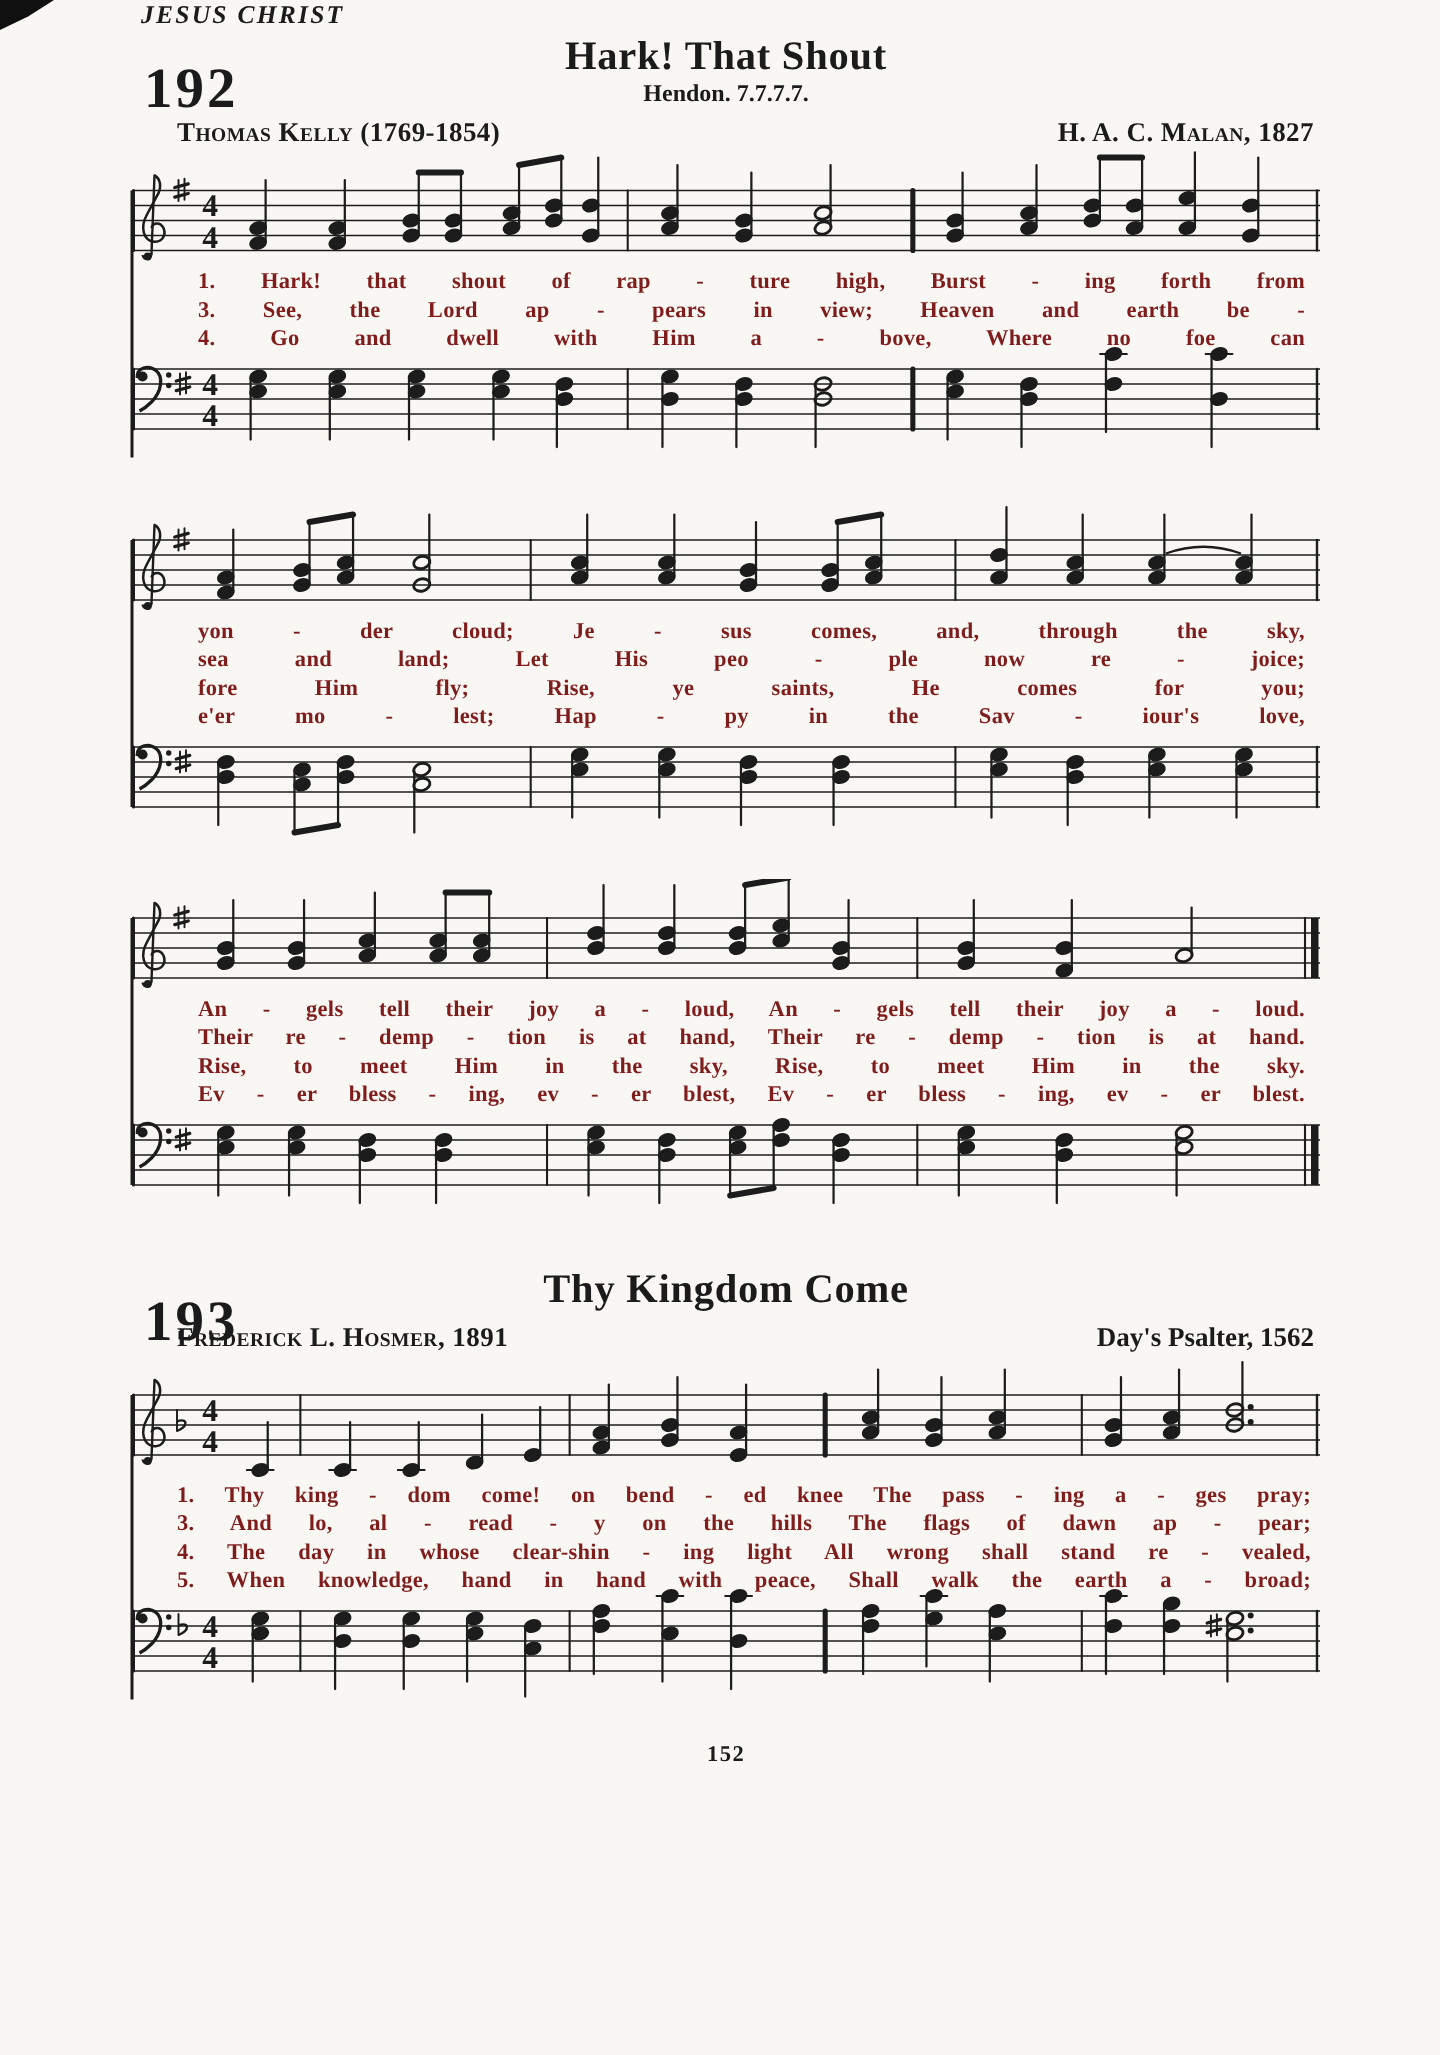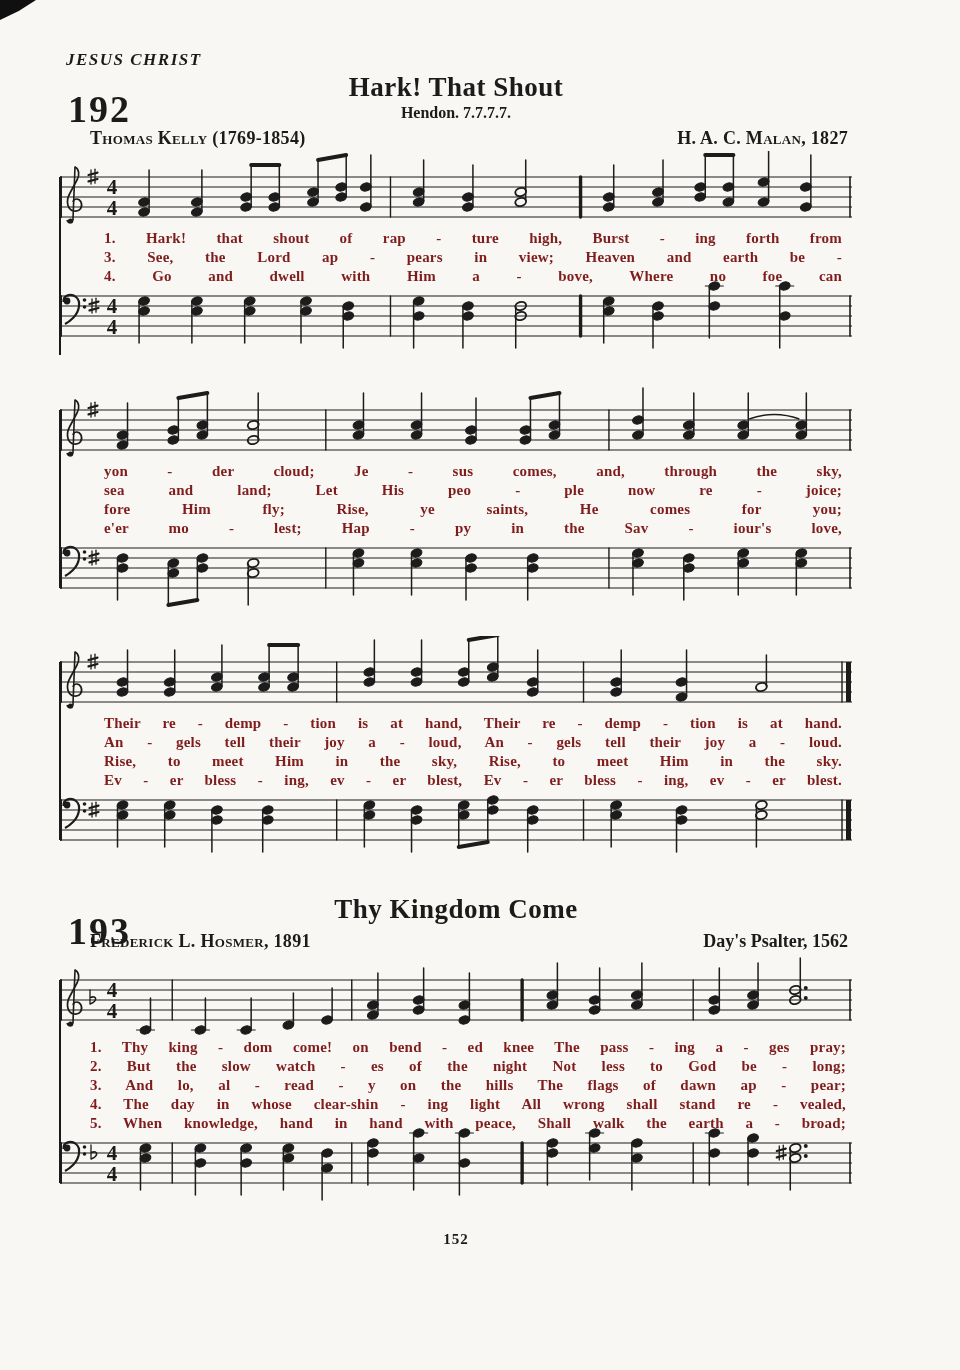--- a/index.html
+++ b/index.html
@@ -1,20 +1,20 @@
 <!DOCTYPE html>
 <html><head>
 <meta charset="utf-8">
 <style>
   html,body{margin:0;padding:0;background:#f8f7f3;}
   .page{position:relative;width:960px;height:1370px;background:#f8f7f3;overflow:hidden;
         font-family:"Liberation Serif",serif;color:#1b1b1b;}
   .artifact{position:absolute;top:0;left:0;width:36px;height:20px;background:#101010;
             clip-path:polygon(0 0,100% 0,52% 55%,0 100%);}
-  .content{margin-left:60px;width:792px;padding-top:50px;position:relative;}
+  .content{margin-left:88px;width:792px;position:relative;}
   .category{font-style:italic;font-weight:bold;font-size:17px;letter-spacing:1.5px;margin:0 0 2px 6px;}
   .hymn-head{position:relative;text-align:center;margin-bottom:2px;}
   .hymn-number{position:absolute;left:8px;top:18px;font-size:38px;font-weight:bold;letter-spacing:2px;line-height:38px;}
   .hymn-title{font-size:27px;font-weight:bold;letter-spacing:0.5px;}
   .hymn-tune{font-size:16px;font-weight:bold;margin-top:1px;}
   .attrib{display:flex;justify-content:space-between;font-size:18px;font-weight:bold;margin:6px 4px 2px 30px;}
   .sc{font-variant:small-caps;letter-spacing:0.3px;}
   .system{position:relative;margin-bottom:10px;}
   .sysline{position:absolute;top:26px;left:-1px;width:2px;background:#1b1b1b;}
   .h1 .sysline{height:178px;}
@@ -370,22 +370,22 @@
           <line x1="561.2" y1="55" x2="561.2" y2="14" stroke="#1c1c1c" stroke-width="1.5" stroke-linecap="round"></line>
           <ellipse cx="621.5400000000001" cy="46" rx="5.5" ry="4" transform="rotate(-16 621.5400000000001 46)" fill="#1c1c1c" stroke="#1c1c1c" stroke-width="1"></ellipse>
           <ellipse cx="621.5400000000001" cy="61" rx="5.5" ry="4" transform="rotate(-16 621.5400000000001 61)" fill="#1c1c1c" stroke="#1c1c1c" stroke-width="1"></ellipse>
           <line x1="626.5400000000001" y1="60" x2="626.5400000000001" y2="14" stroke="#1c1c1c" stroke-width="1.5" stroke-linecap="round"></line>
           <ellipse cx="701.4" cy="51" rx="5.5" ry="4" transform="rotate(-16 701.4 51)" fill="none" stroke="#1c1c1c" stroke-width="1.9"></ellipse>
           <line x1="706.4" y1="50" x2="706.4" y2="19" stroke="#1c1c1c" stroke-width="1.5" stroke-linecap="round"></line>
           <line x1="782" y1="26" x2="782" y2="66" stroke="#1c1c1c" stroke-width="1.4" stroke-linecap="round"></line>
           <rect x="786" y="26" width="5" height="40" fill="#1c1c1c"></rect>
         </svg>
       <div class="lyrics">
+          <div class="verse">An - gels tell their joy a - loud, An - gels tell their joy a - loud.</div>
           <div class="verse">Their re - demp - tion is at hand, Their re - demp - tion is at hand.</div>
-          <div class="verse">An - gels tell their joy a - loud, An - gels tell their joy a - loud.</div>
           <div class="verse">Rise, to meet Him in the sky, Rise, to meet Him in the sky.</div>
           <div class="verse">Ev - er bless - ing, ev - er blest, Ev - er bless - ing, ev - er blest.</div>
         </div>
       <svg class="staff bass" viewBox="0 0 792 100" width="792" height="100">
           <line x1="0" y1="22" x2="792" y2="22" stroke="#1c1c1c" stroke-width="1.1" stroke-linecap="round"></line>
           <line x1="0" y1="32" x2="792" y2="32" stroke="#1c1c1c" stroke-width="1.1" stroke-linecap="round"></line>
           <line x1="0" y1="42" x2="792" y2="42" stroke="#1c1c1c" stroke-width="1.1" stroke-linecap="round"></line>
           <line x1="0" y1="52" x2="792" y2="52" stroke="#1c1c1c" stroke-width="1.1" stroke-linecap="round"></line>
           <line x1="0" y1="62" x2="792" y2="62" stroke="#1c1c1c" stroke-width="1.1" stroke-linecap="round"></line>
           <line x1="1" y1="22" x2="1" y2="62" stroke="#1c1c1c" stroke-width="2" stroke-linecap="round"></line>
@@ -510,21 +510,20 @@
           <line x1="698.04" y1="50" x2="698.04" y2="9" stroke="#1c1c1c" stroke-width="1.5" stroke-linecap="round"></line>
           <ellipse cx="735.28" cy="36" rx="5.5" ry="4" transform="rotate(-16 735.28 36)" fill="none" stroke="#1c1c1c" stroke-width="1.9"></ellipse>
           <ellipse cx="735.28" cy="46" rx="5.5" ry="4" transform="rotate(-16 735.28 46)" fill="none" stroke="#1c1c1c" stroke-width="1.9"></ellipse>
           <line x1="740.28" y1="45" x2="740.28" y2="4" stroke="#1c1c1c" stroke-width="1.5" stroke-linecap="round"></line>
           <circle cx="745.78" cy="34" r="2" fill="#1c1c1c"></circle>
           <circle cx="745.78" cy="44" r="2" fill="#1c1c1c"></circle>
           <line x1="790" y1="26" x2="790" y2="66" stroke="#1c1c1c" stroke-width="1.6" stroke-linecap="round"></line>
         </svg>
       <div class="lyrics">
           <div class="verse">1. Thy king - dom come! on bend - ed knee The pass - ing a - ges pray;</div>
-          <div class="verse">2. But the slow watch - es of the night Not less to God be - long;</div>
           <div class="verse">3. And lo, al - read - y on the hills The flags of dawn ap - pear;</div>
           <div class="verse">4. The day in whose clear-shin - ing light All wrong shall stand re - vealed,</div>
           <div class="verse">5. When knowledge, hand in hand with peace, Shall walk the earth a - broad;</div>
         </div>
       <svg class="staff bass" viewBox="0 0 792 100" width="792" height="100">
           <line x1="0" y1="22" x2="792" y2="22" stroke="#1c1c1c" stroke-width="1.1" stroke-linecap="round"></line>
           <line x1="0" y1="32" x2="792" y2="32" stroke="#1c1c1c" stroke-width="1.1" stroke-linecap="round"></line>
           <line x1="0" y1="42" x2="792" y2="42" stroke="#1c1c1c" stroke-width="1.1" stroke-linecap="round"></line>
           <line x1="0" y1="52" x2="792" y2="52" stroke="#1c1c1c" stroke-width="1.1" stroke-linecap="round"></line>
           <line x1="0" y1="62" x2="792" y2="62" stroke="#1c1c1c" stroke-width="1.1" stroke-linecap="round"></line>

